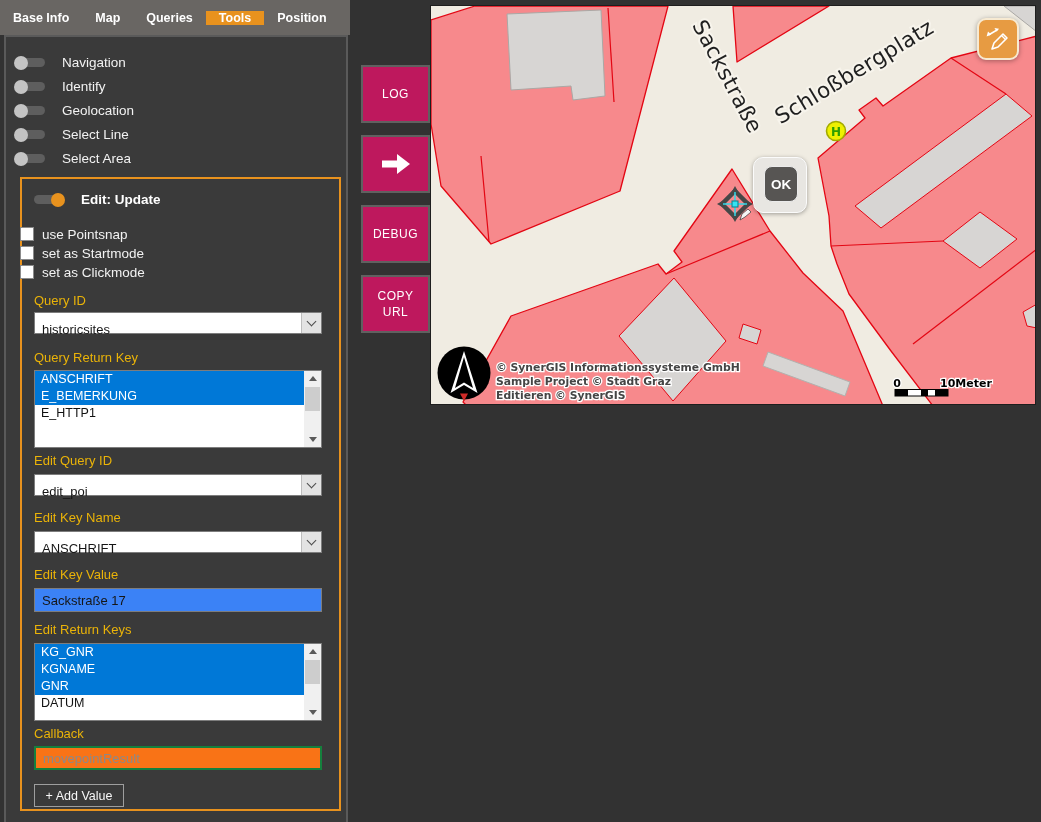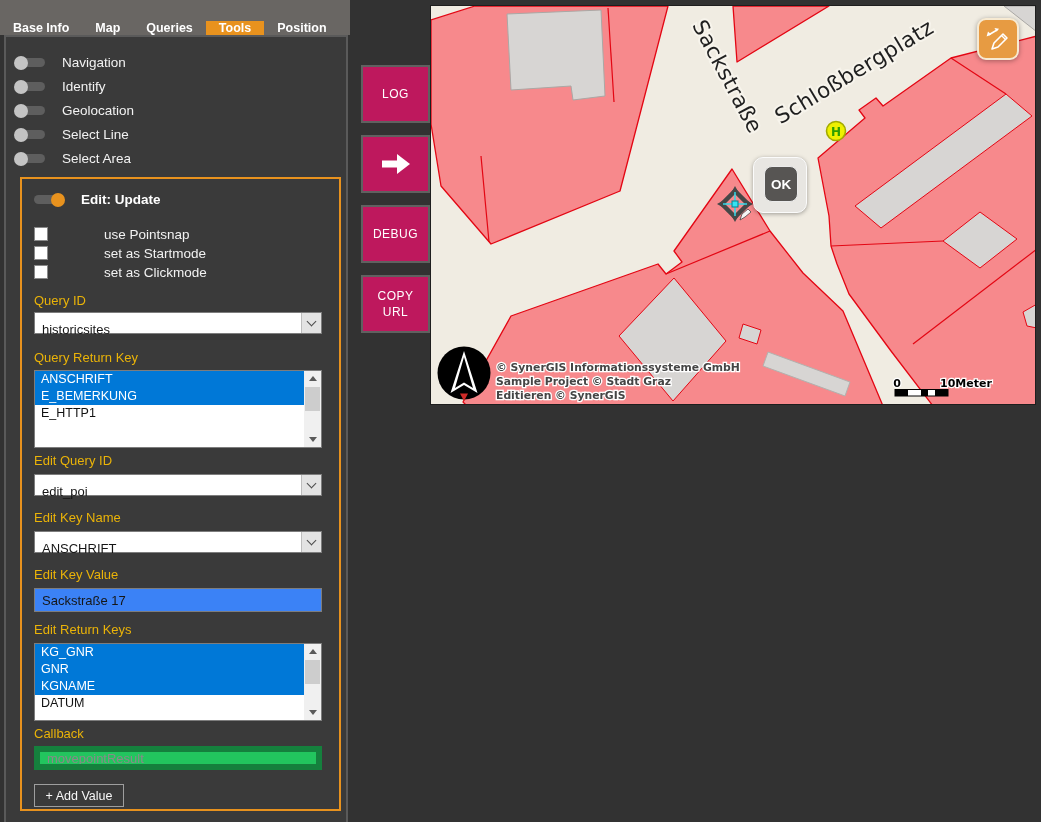--- a/index.html
+++ b/index.html
@@ -2,58 +2,58 @@
 <html><head>
 <meta charset="utf-8">
 <style>
   * { margin:0; padding:0; box-sizing:border-box; }
   html,body { width:1041px; height:822px; overflow:hidden; background:#323232;
               font-family:"Liberation Sans", sans-serif; }
   #stage { position:relative; width:1041px; height:822px; background:#323232; }
 
   
   .tabbar { position:absolute; left:0; top:0; width:350px; height:35px;
-            background:#696663; display:flex; align-items:flex-end; }
+            background:#696663; display:flex; align-items:center; }
   .tab { color:#fff; font-size:12.5px; font-weight:600; display:flex;
          align-items:center; padding:0 13px; cursor:default; }
   .tab.active { background:#e8921e; }
 
   
   .panel { position:absolute; left:4px; top:35px; width:344px; height:790px;
            background:#3a3a3a; border:2px solid #5a5a5a; }
 
   .mode-row { position:absolute; left:15px; height:17px; display:flex; align-items:center; }
   .pill { position:relative; width:30px; height:9px; border-radius:5px; background:#5e5e5e; }
   .knob { position:absolute; top:-2.5px; width:14px; height:14px; border-radius:50%;
           background:#c4c4c4; left:-1px; }
   .pill.on .knob { left:auto; right:-1px; background:#e8921e; }
   .mode-label { margin-left:17px; color:#f2f2f2; font-size:13.5px; }
 
   .editbox { position:absolute; left:20px; top:177px; width:321px; height:634px;
              border:2px solid #e8921e; }
   .edit-title { color:#fff; font-weight:700; }
 
-  .cb-row { position:absolute; left:34px; height:16px; display:flex; align-items:center;gap:48px; }
+  .cb-row { position:absolute; left:20px; height:16px; display:flex; align-items:center; }
   .cbox { width:14px; height:14px; background:#fff; border:1px solid #8a8a8a; }
   .cb-label { margin-left:8px; color:#f2f2f2; font-size:13.5px; }
 
   .flabel { position:absolute; left:34px; color:#eab308; font-size:13px; }
 
   .combo { position:absolute; left:34px; width:288px; height:22px; background:#fff;
            border:1px solid #7d7d7d; display:flex; }
   .combo-text { flex:1; font-size:13px; color:#161616; padding:9px 0 0 7px; }
   .combo-btn { width:20px; background:#e3e3e3; border-left:1px solid #bdbdbd;
                display:flex; align-items:center; justify-content:center; }
   .chev { width:7px; height:7px; border-right:1.6px solid #4c4c4c;
           border-bottom:1.6px solid #4c4c4c; transform:rotate(45deg); margin-top:-4px; }
 
   .textinput { position:absolute; left:34px; width:288px; height:24px; background:#3b82f6;
                border:1px solid #7d7d7d; font-size:13px; color:#161616; padding-left:7px;
                font-family:"Liberation Sans", sans-serif; }
-  .textinput.disabled { background:#22c55e; border:6px solid #15803d; }
+  .textinput.disabled { background:#f97316; border:2px solid #15803d; }
   .textinput.disabled::placeholder { color:#8b8989; opacity:1; }
 
   .listbox { position:absolute; left:34px; width:288px; height:78px; background:#fff;
              border:1px solid #7d7d7d; }
   .lrows { position:absolute; left:0; top:0; right:17px; bottom:0; overflow:hidden; }
   .lrow { height:17px; line-height:17px; font-size:12.5px; color:#111; padding-left:6px;
           white-space:nowrap; }
   .lrow.sel { background:#0078d7; color:#fff; }
   .vscroll { position:absolute; right:0; top:0; width:17px; bottom:0; background:#f0f0f0; }
   .varrow { position:absolute; left:0; width:17px; height:15px; display:flex;
@@ -202,22 +202,22 @@
       </div>
   </div>
 
   <div class="flabel" style="top:567px">Edit Key Value</div>
   <input class="textinput" style="top: 588px;" value="Sackstraße 17">
 
   <div class="flabel" style="top:622px">Edit Return Keys</div>
   <div class="listbox" style="top:643px">
     <div class="lrows">
       <div class="lrow sel">KG_GNR</div>
+      <div class="lrow sel">KGNAME</div>
       <div class="lrow sel">GNR</div>
-      <div class="lrow sel">KGNAME</div>
       <div class="lrow">DATUM</div>
     </div>
     <div class="vscroll">
       <div class="varrow" style="top:0">
           <div class="tri-up"></div>
         </div>
       <div class="vthumb"></div>
       <div class="varrow" style="bottom:0">
           <div class="tri-dn"></div>
         </div>

